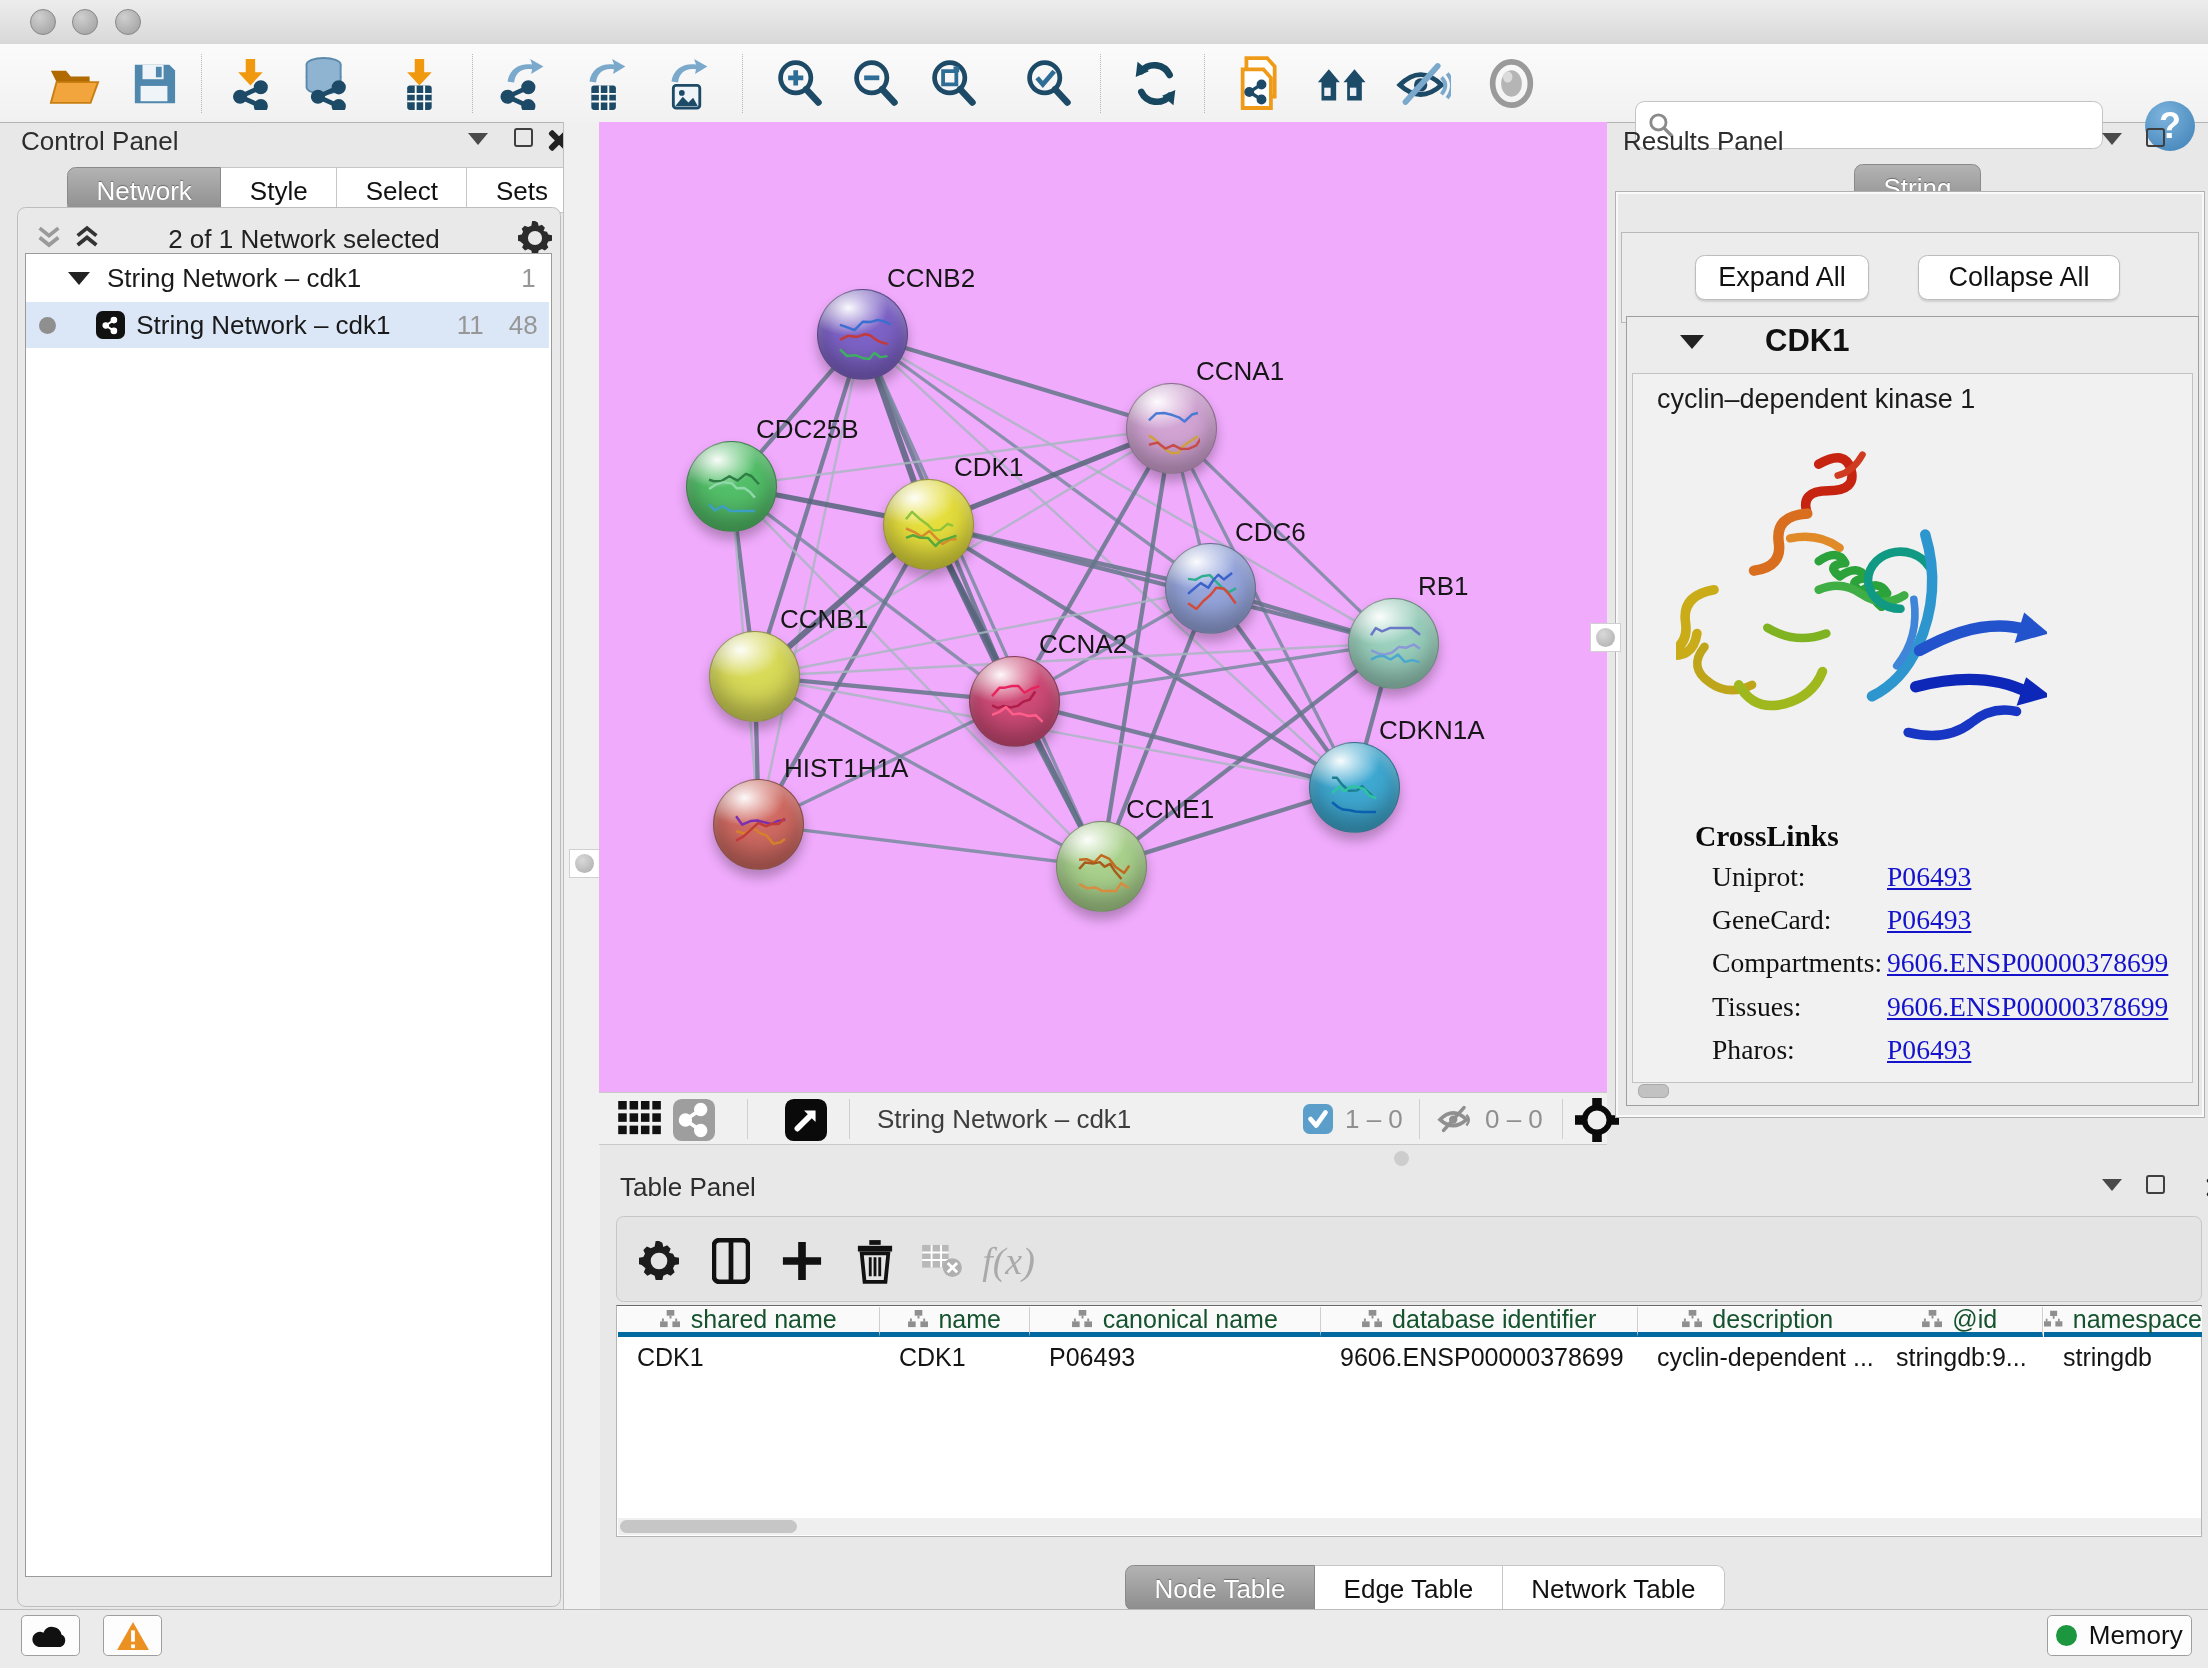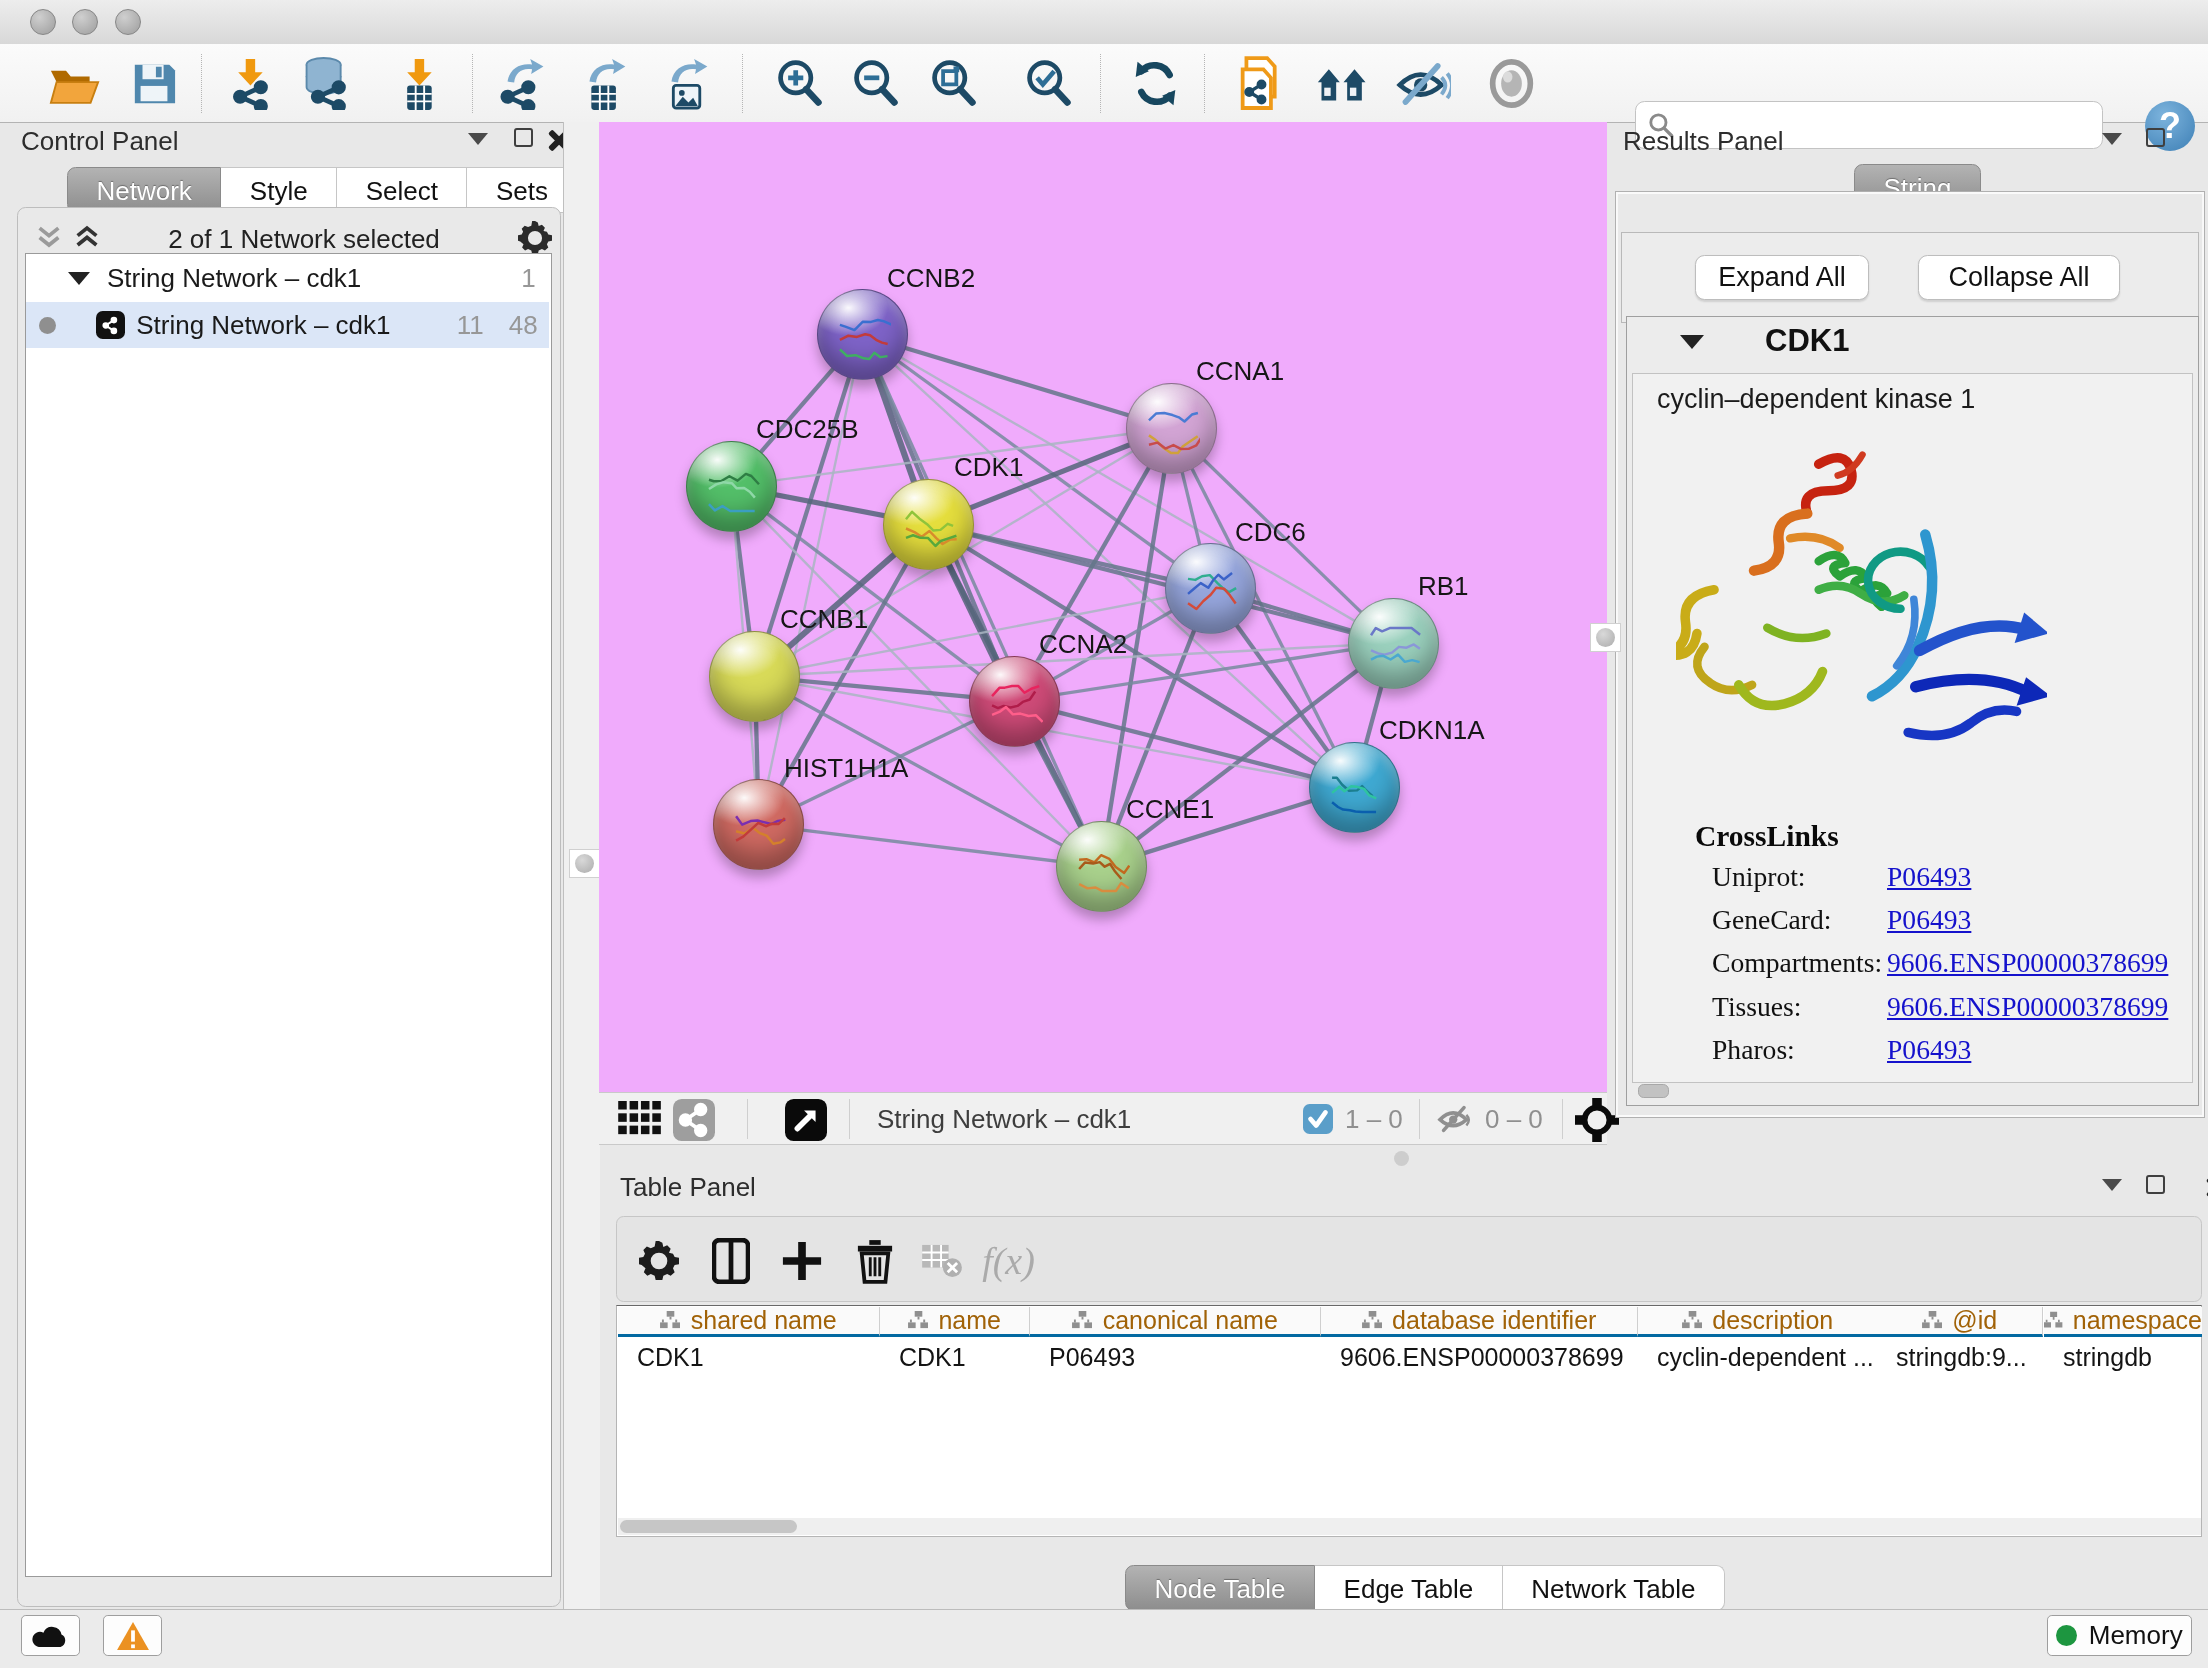--- a/index.html
+++ b/index.html
@@ -50,21 +50,21 @@
   .nbtxt{font-size:26px;color:#8f8f8f;top:11.4px;}
   
   .rail{background:#f0f0f0;}
   .handle{background:#fff;border:1px solid #d0d0d0;display:flex;align-items:center;justify-content:center;}
   .handledot{width:19px;height:19px;border-radius:50%;background:radial-gradient(circle at 38% 32%,#d9d9d9,#ababab);}
   .divdot{width:15px;height:15px;border-radius:50%;background:#cdcdcd;}
   
   #tp-toolbar{left:616px;top:1216px;width:1586px;height:86px;background:#e4e4e4;border:1px solid #c6c6c6;border-radius:7.6px;box-sizing:border-box;}
   .tpico{top:1234px;width:53px;height:53px;display:flex;align-items:center;justify-content:center;position:absolute;}
   #tp-table{left:616px;top:1305px;width:1586px;height:232px;background:#fff;border:1px solid #b5b5b5;border-top:1.9px solid #686868;box-sizing:border-box;}
-  .th{top:1307px;height:30px;background:#fafafa;border-right:1px solid #cfcfcf;border-bottom:3px solid #0369a1;display:flex;align-items:center;justify-content:center;gap:9.5px;font-size:25px;color:#a16207;box-sizing:border-box;}
+  .th{top:1307px;height:30px;background:#fafafa;border-right:1px solid #cfcfcf;border-bottom:5px solid #0369a1;display:flex;align-items:center;justify-content:center;gap:9.5px;font-size:25px;color:#14532d;box-sizing:border-box;}
   .td{top:1343px;height:34px;font-size:25px;color:#141414;padding-left:19px;box-sizing:border-box;white-space:nowrap;overflow:hidden;}
   #hscroll{left:618px;top:1518px;width:1583px;height:17px;background:#efefef;}
   #hthumb{left:620px;top:1520px;width:177px;height:13.3px;border-radius:6.7px;background:#c6c6c6;}
   
   #rp-outer{left:1615px;top:191px;width:588px;height:925px;background:#e9e9e9;border:1px solid #b0b0b0;box-shadow:inset 0 0 0 1.9px #fafafa;}
   #rp-expandbox{left:1621px;top:232px;width:576px;height:89px;border:1px solid #b9b9b9;background:#ececec;}
   #rp-gene{left:1626px;top:316px;width:571px;height:788px;border:1px solid #9f9f9f;background:#ececec;}
   #rp-genedesc{left:1632px;top:373px;width:559px;height:708px;border:1px solid #c2c2c2;background:#f1f1f1;}
   .serif{font-family:"Liberation Serif",serif;}
   .cl-label{font-size:27.6px;color:#111;}

